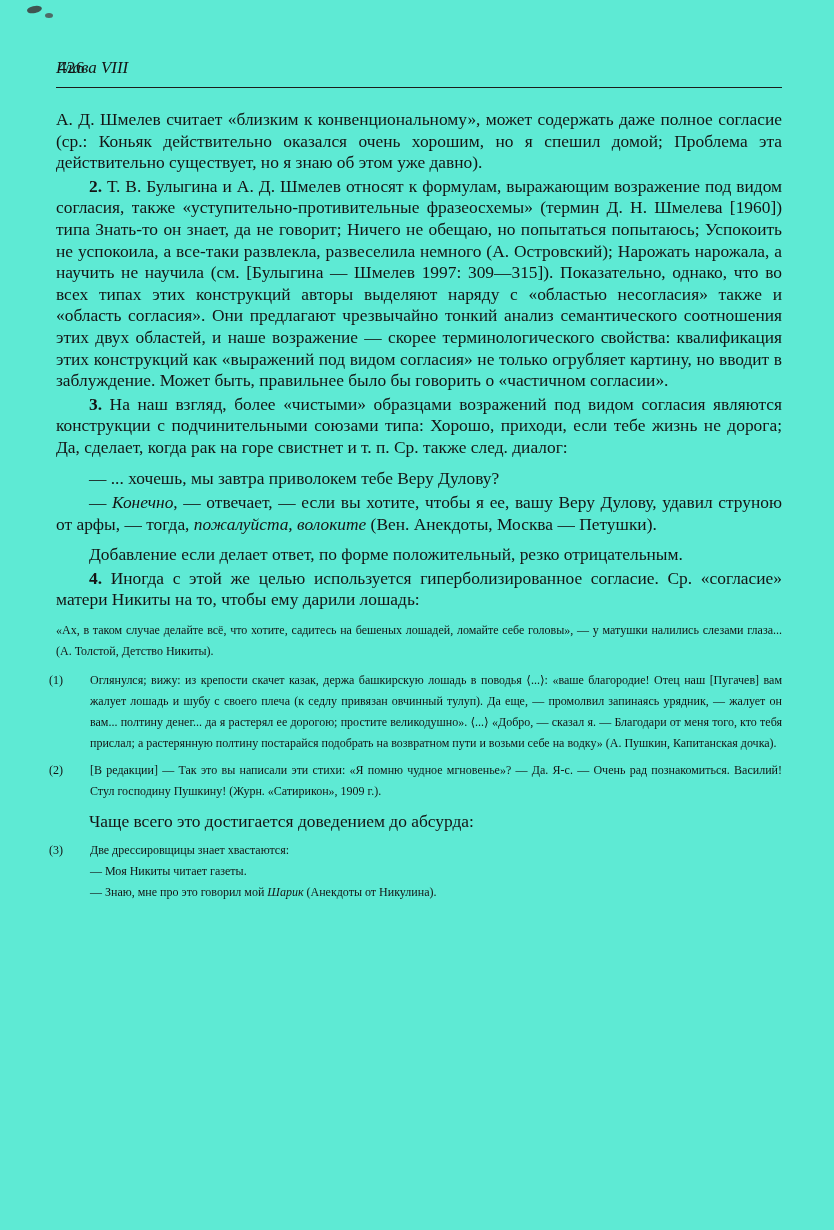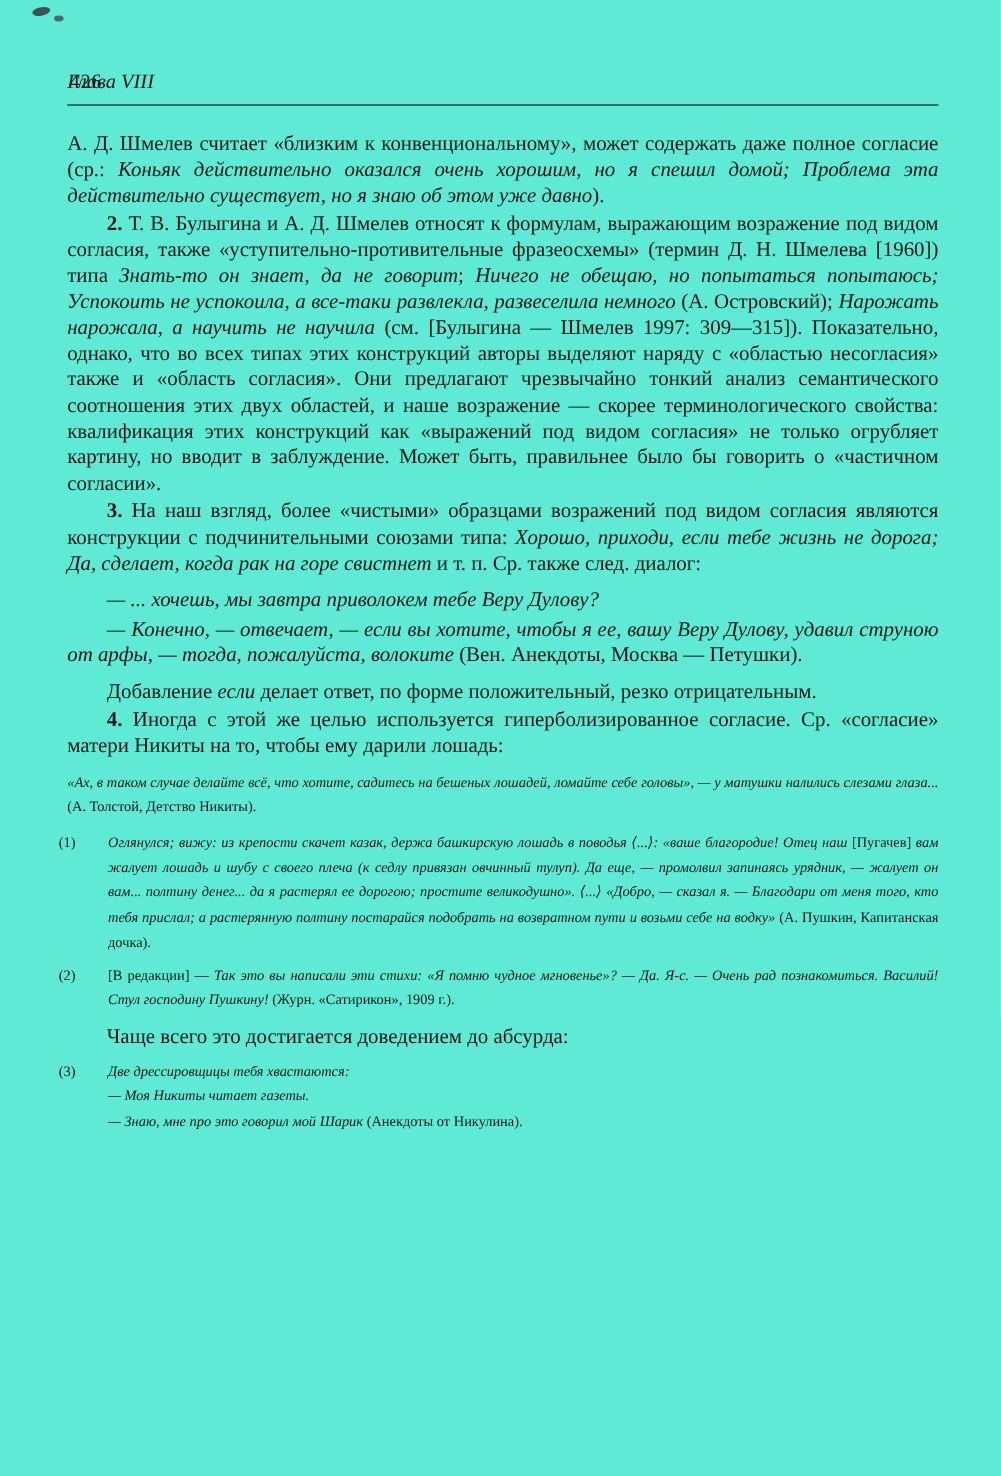--- a/index.html
+++ b/index.html
@@ -45,21 +45,21 @@
   .quote { margin-top: 9px; margin-bottom: 9px; }
   .example { margin-top: 8px; }
   .example + .example { margin-top: 7px; }
   .example + .para { margin-top: 9px; }
 
   .small { font-size: 12px; line-height: 20.7px; }
 
   .example { position: relative; padding-left: 34px; }
   .ex-num { position: absolute; left: -7px; top: 0; font-style: normal; font-weight: normal; }
 
-  .it { font-style: italic; }
+  .it { }
   .bd { font-weight: bold; }
   .bdit { font-weight: normal; font-style: italic; }
 </style>
 </head>
 <body>
 
 <div class="page">
   <div class="scan-mark-1"></div>
   <div class="scan-mark-2"></div>
 
@@ -100,18 +100,18 @@
       </div>
       <div class="block example small">
         <span class="ex-num">(2)</span>
         <div class="line"><span>[В редакции] — </span><span class="it">Так это вы написали эти стихи: «Я помню чудное мгновенье»? — Да. Я-с. — Очень рад познакомиться. Василий! Стул господину Пушкину!</span><span> (Журн. «Сатирикон», 1909 г.).</span></div>
       </div>
       <div class="block para indent">
         <div class="line"><span>Чаще всего это достигается доведением до абсурда:</span></div>
       </div>
       <div class="block example small">
         <span class="ex-num">(3)</span>
-        <div class="line"><span class="it">Две дрессировщицы тебя хвастаются:</span></div>
+        <div class="line"><span class="it">Две дрессировщицы знает хвастаются:</span></div>
         <div class="line"><span class="it">— Моя Никиты читает газеты.</span></div>
         <div class="line"><span class="it">— Знаю, мне про это говорил мой </span><span class="bdit">Шарик</span><span> (Анекдоты от Никулина).</span></div>
       </div>
     </main>
 </div>
 
 </body></html>

